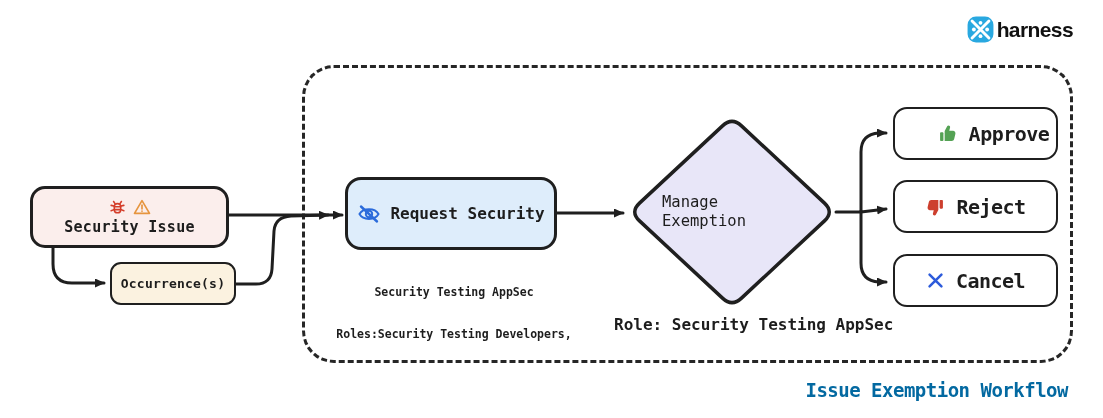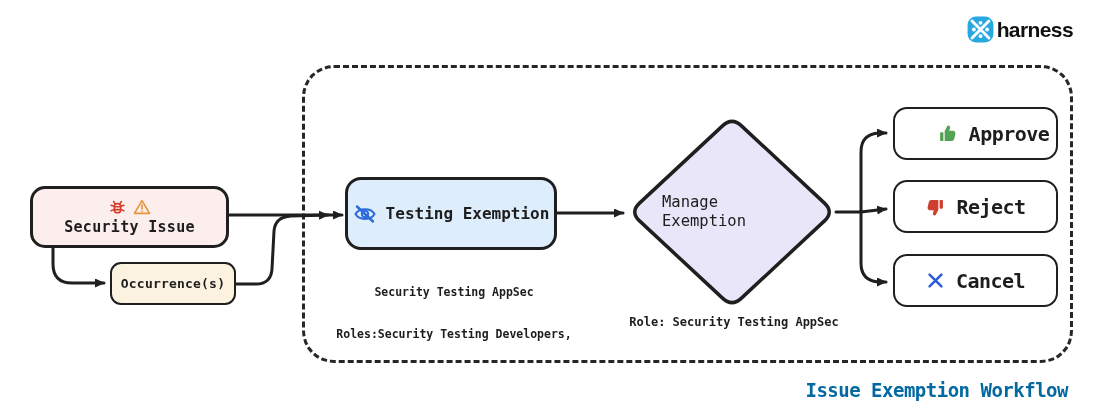--- a/index.html
+++ b/index.html
@@ -54,21 +54,21 @@
   .node-request {
     left: 345px; top: 177px; width: 212px; height: 73px;
     background: #deedfb; gap: 9px; font-size: 16px; border-radius: 16px;
   }
 
   .note {
     position: absolute; text-align: center; font-weight: bold;
     color: #1d1d1d; white-space: pre;
   }
   .roles-note { left: 334px; top: 257px; width: 240px; font-size: 11.5px; line-height: 14px; }
-  .role-note  { left: 614px; top: 315px; width: 240px; font-size: 12px; }
+  .role-note  { left: 614px; top: 315px; width: 240px; font-size: 16px; }
 
   .diamond-label {
     position: absolute; left: 662px; top: 193px; width: 141px;
     font-weight: normal; font-size: 15.5px; line-height: 19px;
   }
 
   .node-action {
     left: 893px; width: 165px; height: 53px;
     background: #ffffff; border-width: 2.5px; gap: 11px;
     font-size: 20px; letter-spacing: -0.5px;
@@ -155,21 +155,21 @@
   </div>
 
   <div class="node node-request">
     <span class="icon">
       <svg width="24" height="24" viewBox="0 0 24 24" fill="none" stroke="#2b6bdb" stroke-width="2" stroke-linecap="round">
         <path d="M2.5 12 C 6 5.5, 18 5.5, 21.5 12 C 18 18.5, 6 18.5, 2.5 12 Z"></path>
         <circle cx="12" cy="12" r="3.2"></circle>
         <path d="M4 4.5 L20 19.5" stroke-width="2.4"></path>
       </svg>
     </span>
-    <span>Testing Exemption</span>
+    <span>Request Security</span>
   </div>
 
   <div class="note roles-note">
     <div>Security Testing AppSec</div>
     <div>Roles:Security Testing Developers,</div>
   </div>
 
   <div class="diamond-label">
     <div>Manage</div>
     <div>Exemption</div>

